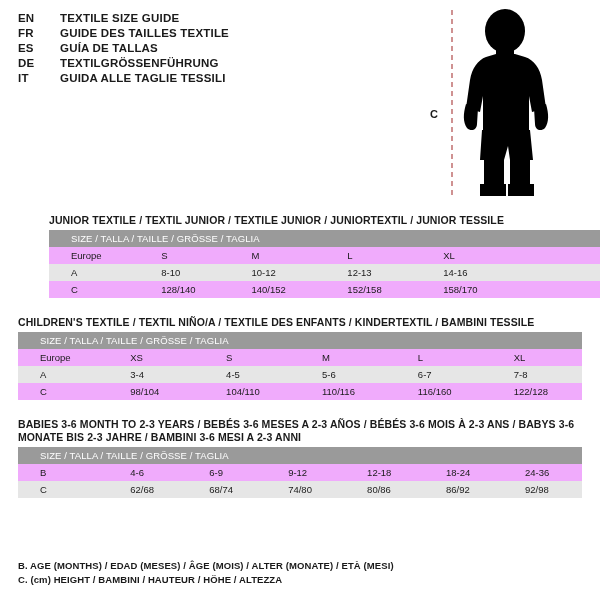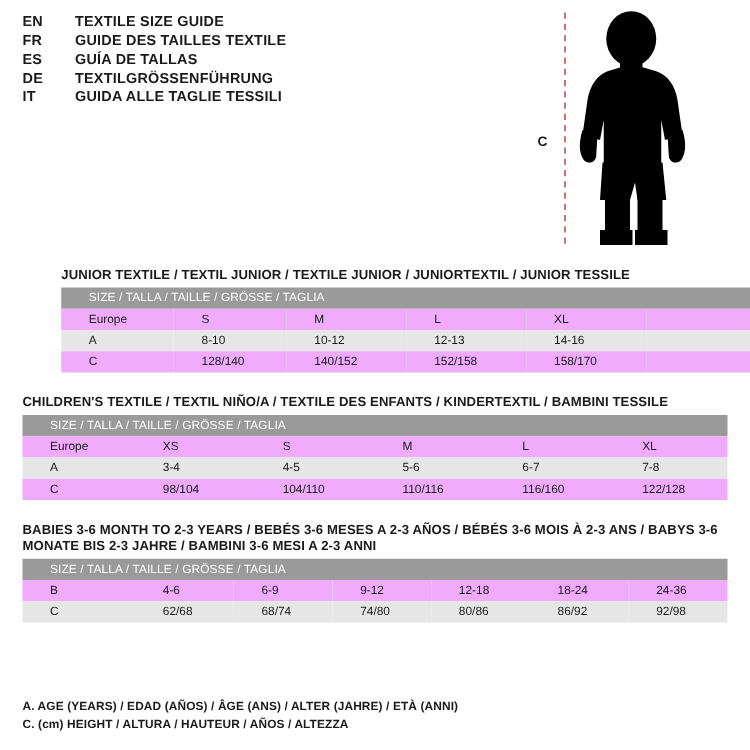--- a/index.html
+++ b/index.html
@@ -297,17 +297,17 @@
           <td>74/80</td>
           <td>80/86</td>
           <td>86/92</td>
           <td>92/98</td>
         </tr>
       </tbody>
     </table>
   </div>
 
   <div class="legend">
-    <div class="legend-line">A. AGE (YEARS) / EDAD (AÑOS) / ÂGE (ANS) / ALTER (JAHRE) / ETÀ (ANNI)</div>
-    <div class="legend-line">C. (cm) HEIGHT / ALTURA / HAUTEUR / AÑOS / ALTEZZA</div>
+    <div class="legend-line">B. AGE (MONTHS) / EDAD (MESES) / ÂGE (MOIS) / ALTER (MONATE) / ETÀ (MESI)</div>
+    <div class="legend-line">C. (cm) HEIGHT / BAMBINI / HAUTEUR / HÖHE / ALTEZZA</div>
   </div>
 
 </div>
 
 </body></html>

